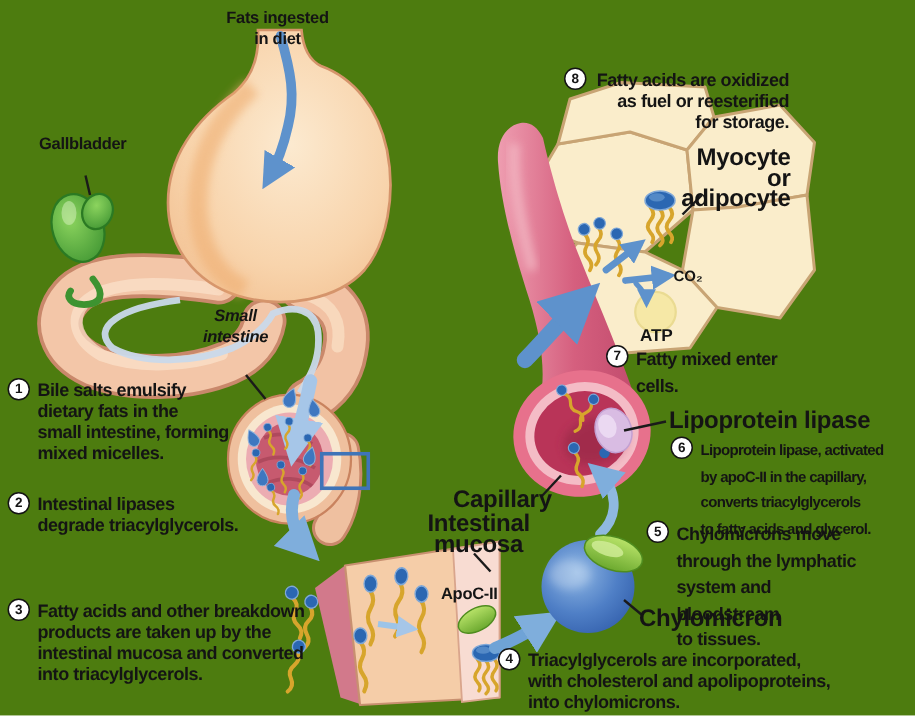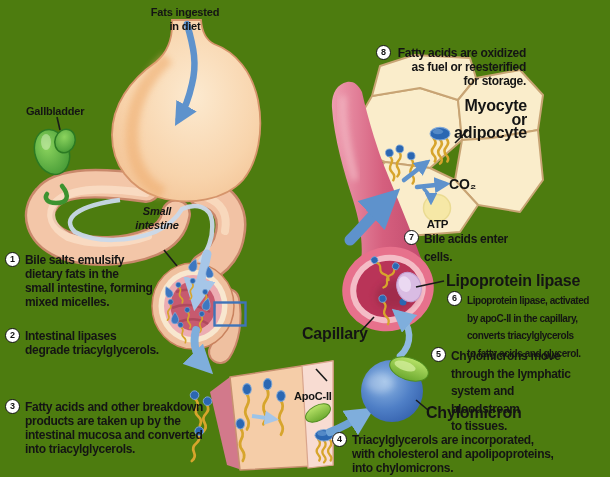--- a/index.html
+++ b/index.html
@@ -11,21 +11,21 @@
   .center{text-align:center;}
   .right-al{text-align:right;}
   .big{font-size:11px;line-height:14px;}
   .step{position:absolute;display:flex;align-items:flex-start;gap:5px;color:#141414;}
   .step-num{flex:none;width:13px;height:13px;border:1.6px solid #141414;border-radius:50%;
        background:#fff;font-size:9px;font-weight:bold;line-height:13px;text-align:center;margin-top:-1px;}
   .step-text{font-weight:bold;font-size:12px;line-height:14px;letter-spacing:-0.3px;white-space:pre-line;}
   .lh-tall .step-text{line-height:17.5px;}
   .tight .step-text{font-size:10px;letter-spacing:-0.45px;}
   .r8 .step-text{text-align:right;width:130px;}
-  .co2{font-size:14px;letter-spacing:0;}
+  .co2{font-size:10px;letter-spacing:0;}
   .atp{font-size:11.5px;}
 </style>
 </head>
 <body>
 
 <div class="fig">
 
 <svg class="art" width="610" height="477" viewBox="0 0 610 477">
   <defs>
     <radialGradient id="stomachGrad" cx="0.55" cy="0.42" r="0.75">
@@ -214,23 +214,25 @@
     <line x1="468" y1="130" x2="455" y2="143"></line>
     <line x1="444" y1="281" x2="416" y2="287"></line>
     <line x1="361" y1="331" x2="374" y2="317"></line>
     <line x1="316" y1="369" x2="327" y2="381"></line>
     <line x1="428" y1="410" x2="416" y2="400"></line>
   </g>
 </svg>
 
 <div class="lbl big center" style="left:140px;top:5px;width:90px;">Fats ingested
 in diet</div>
-<div class="lbl big" style="left:26px;top:104px;">Gallbladder</div>
+<div class="lbl big" style="left:26px;top:89px;">Gallbladder</div>
 <div class="lbl big center" style="left:125px;top:204px;width:64px;font-style:italic;">Small
 intestine</div>
+<div class="lbl center" style="left:285px;top:343px;width:68px;">Intestinal
+mucosa</div>
 <div class="lbl big" style="left:294px;top:389px;">ApoC-II</div>
 <div class="lbl" style="left:302px;top:327px;">Capillary</div>
 <div class="lbl" style="left:426px;top:406px;">Chylomicron</div>
 <div class="lbl" style="left:446px;top:274px;">Lipoprotein lipase</div>
 <div class="lbl right-al" style="left:447px;top:99px;width:80px;">Myocyte or
 adipocyte</div>
 <div class="lbl co2" style="left:449px;top:178px;">CO₂</div>
 <div class="lbl atp center" style="left:424px;top:201px;width:27px;margin-top:17px;">ATP</div>
 
 <div class="step" style="left:5px;top:253px;width:180px;">
@@ -267,21 +269,21 @@
 </div>
 <div class="step lh-tall tight" style="left:447px;top:292px;width:160px;">
   <span class="step-num">6</span>
   <div class="step-text">Lipoprotein lipase, activated
 by apoC-II in the capillary,
 converts triacylglycerols
 to fatty acids and glycerol.</div>
 </div>
 <div class="step lh-tall" style="left:404px;top:231px;width:120px;">
   <span class="step-num">7</span>
-  <div class="step-text">Bile acids enter
+  <div class="step-text">Fatty mixed enter
 cells.</div>
 </div>
 <div class="step r8" style="left:376px;top:46px;">
   <span class="step-num">8</span>
   <div class="step-text">Fatty acids are oxidized
 as fuel or reesterified
 for storage.</div>
 </div>
 
 </div>

